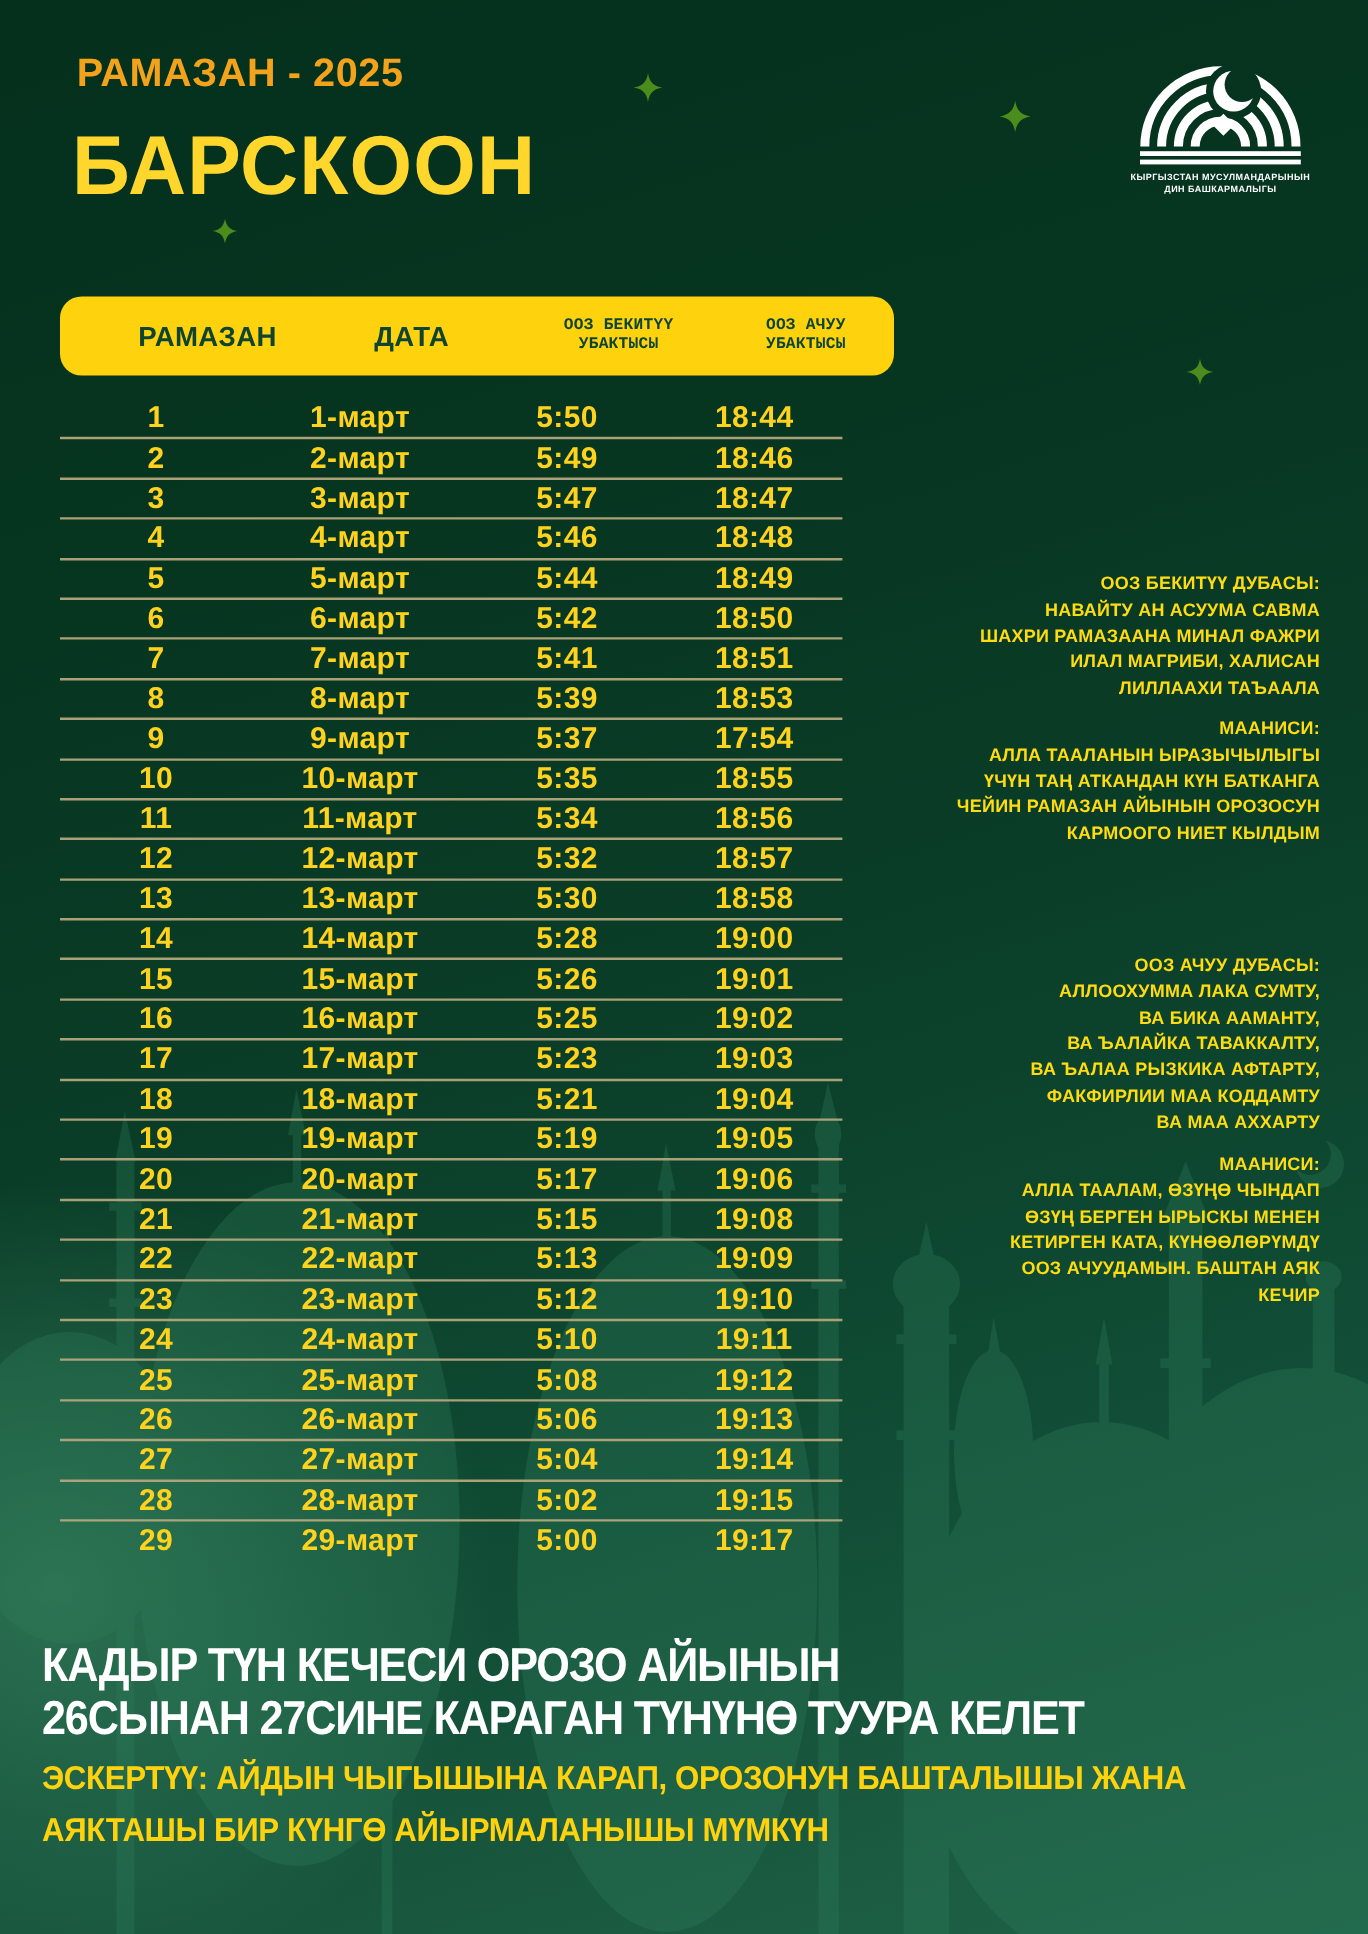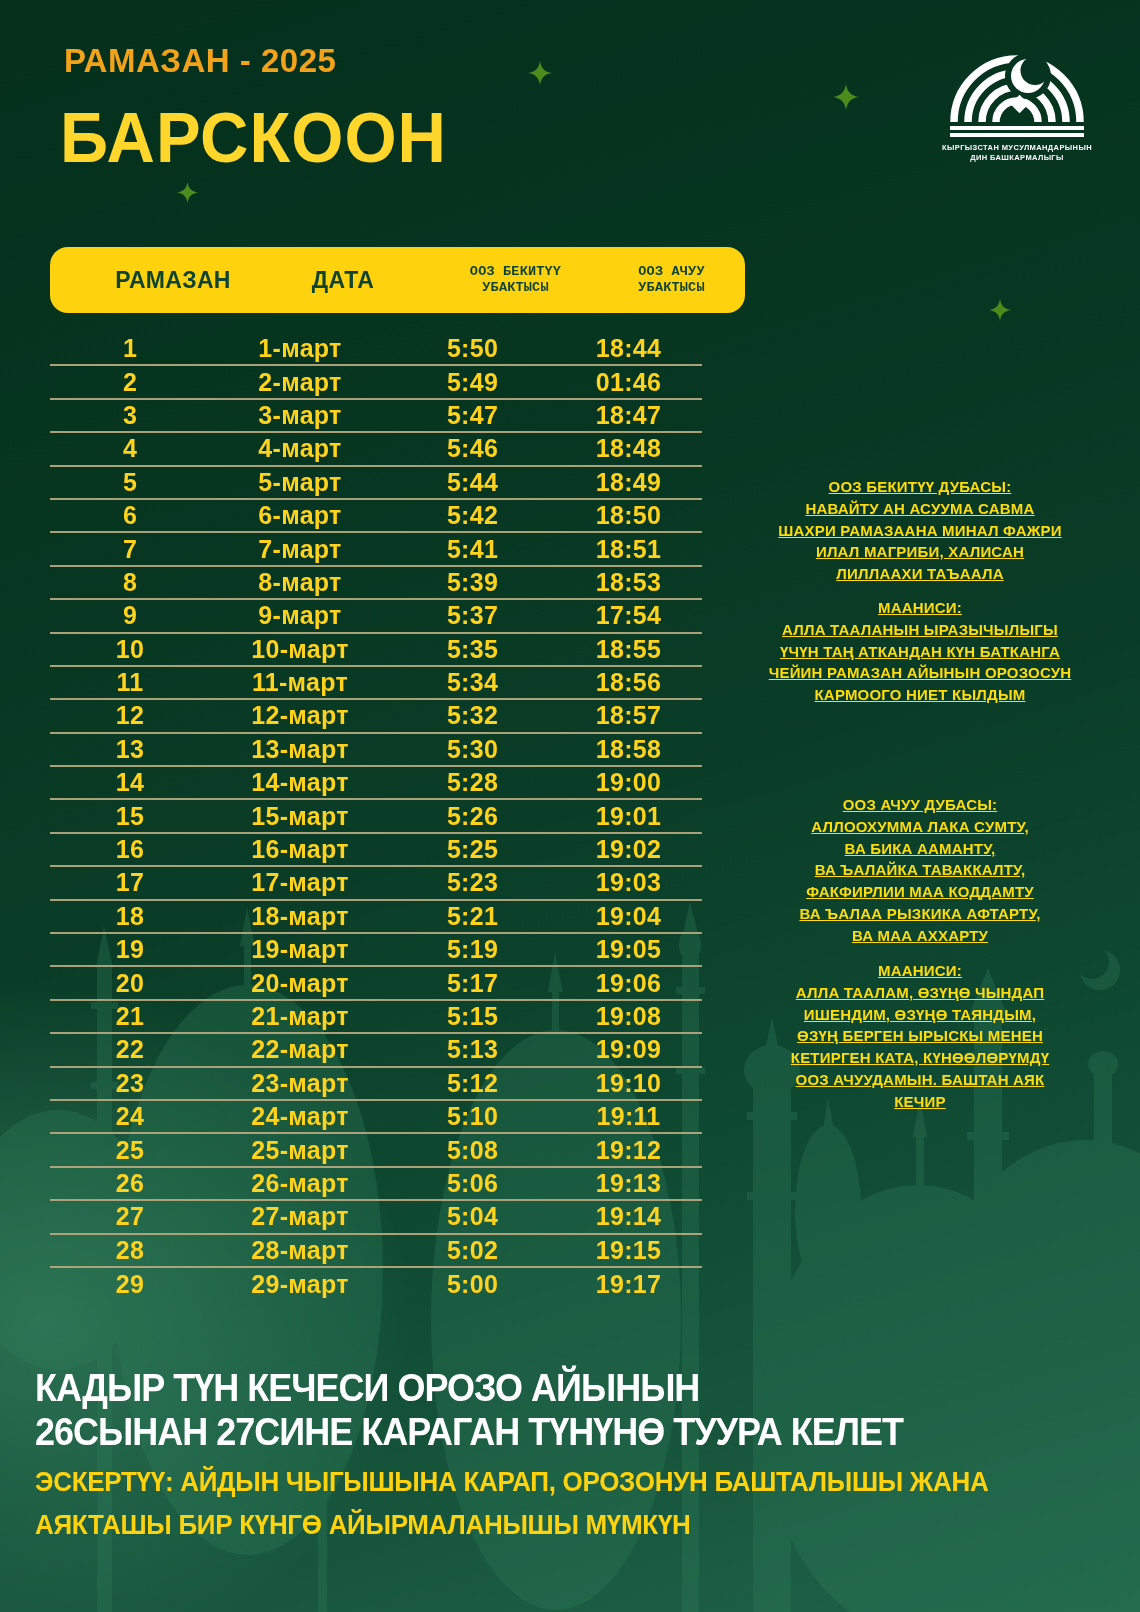--- a/index.html
+++ b/index.html
@@ -26,21 +26,21 @@
   .th{color:#0E4430;font-weight:bold;text-align:center;}
   .c1{width:160px;} .c2{width:180px;} .c3{width:165px;} .c4{width:147px;}
   .th.big{font-size:23px;letter-spacing:0.3px;}
   .th.small{font-size:13.5px;line-height:16px;white-space:pre-line;letter-spacing:0.2px;font-family:Liberation Mono, monospace;}
   
   .tbody{position:absolute;left:50px;top:333px;width:652px;}
   .row{display:flex;height:33.4px;align-items:center;border-bottom:2px solid rgba(180,166,124,0.95);box-sizing:border-box;}
   .row.last{border-bottom:none;}
   .cell{color:#FFD21E;font-weight:bold;font-size:25px;text-align:center;letter-spacing:0.3px;}
   
-  .dua{position:absolute;left:740px;width:360px;text-align:center;color:#FFDB12;font-weight:bold;font-size:15px;line-height:21.8px;letter-spacing:0.2px;text-decoration:underline;}
+  .dua{position:absolute;left:740px;width:360px;text-align:right;color:#FFDB12;font-weight:bold;font-size:15px;line-height:21.8px;letter-spacing:0.2px;}
   
   .footer-white{position:absolute;left:35px;top:1366px;color:#ffffff;font-weight:bold;font-size:36px;line-height:40px;letter-spacing:-1px;transform:scaleY(1.10);transform-origin:0 0;}
   .footer-yellow{position:absolute;left:35px;top:1460px;color:#FFD20E;font-weight:bold;font-size:26px;line-height:41px;letter-spacing:-0.3px;transform:scaleY(1.06);transform-origin:0 0;}
 </style>
 </head>
 <body>
 
 <div class="poster">
 
   <svg class="silhouette" viewBox="0 0 1140 762" preserveAspectRatio="none" aria-hidden="true">
@@ -146,21 +146,21 @@
       <div class="row">
         <div class="cell c1">1</div>
         <div class="cell c2">1-март</div>
         <div class="cell c3">5:50</div>
         <div class="cell c4">18:44</div>
       </div>
       <div class="row">
         <div class="cell c1">2</div>
         <div class="cell c2">2-март</div>
         <div class="cell c3">5:49</div>
-        <div class="cell c4">01:46</div>
+        <div class="cell c4">18:46</div>
       </div>
       <div class="row">
         <div class="cell c1">3</div>
         <div class="cell c2">3-март</div>
         <div class="cell c3">5:47</div>
         <div class="cell c4">18:47</div>
       </div>
       <div class="row">
         <div class="cell c1">4</div>
         <div class="cell c2">4-март</div>
@@ -332,28 +332,27 @@
         <div>АЛЛА ТААЛАНЫН ЫРАЗЫЧЫЛЫГЫ</div>
         <div>ҮЧҮН ТАҢ АТКАНДАН КҮН БАТКАНГА</div>
         <div>ЧЕЙИН РАМАЗАН АЙЫНЫН ОРОЗОСУН</div>
         <div>КАРМООГО НИЕТ КЫЛДЫМ</div>
       </div>
       <div class="dua" style="top: 794px;">
         <div>ООЗ АЧУУ ДУБАСЫ:</div>
         <div>АЛЛООХУММА ЛАКА СУМТУ,</div>
         <div>ВА БИКА ААМАНТУ,</div>
         <div>ВА ЪАЛАЙКА ТАВАККАЛТУ,</div>
+        <div>ВА ЪАЛАА РЫЗКИКА АФТАРТУ,</div>
         <div>ФАКФИРЛИИ МАА КОДДАМТУ</div>
-        <div>ВА ЪАЛАА РЫЗКИКА АФТАРТУ,</div>
         <div>ВА МАА АХХАРТУ</div>
       </div>
       <div class="dua" style="top: 960px;">
         <div>МААНИСИ:</div>
         <div>АЛЛА ТААЛАМ, ӨЗҮҢӨ ЧЫНДАП</div>
-        <div>ИШЕНДИМ, ӨЗҮҢӨ ТАЯНДЫМ,</div>
         <div>ӨЗҮҢ БЕРГЕН ЫРЫСКЫ МЕНЕН</div>
         <div>КЕТИРГЕН КАТА, КҮНӨӨЛӨРҮМДҮ</div>
         <div>ООЗ АЧУУДАМЫН. БАШТАН АЯК</div>
         <div>КЕЧИР</div>
       </div>
     </div>
 
   <div class="footer-white">
     <div>КАДЫР ТҮН КЕЧЕСИ ОРОЗО АЙЫНЫН</div>
     <div>26СЫНАН 27СИНЕ КАРАГАН ТҮНҮНӨ ТУУРА КЕЛЕТ</div>

